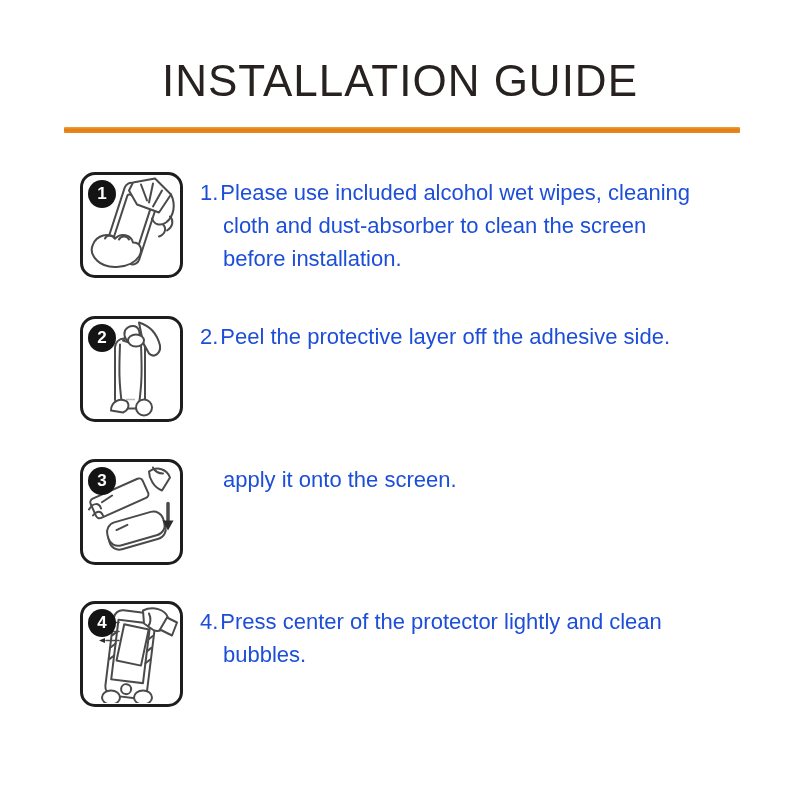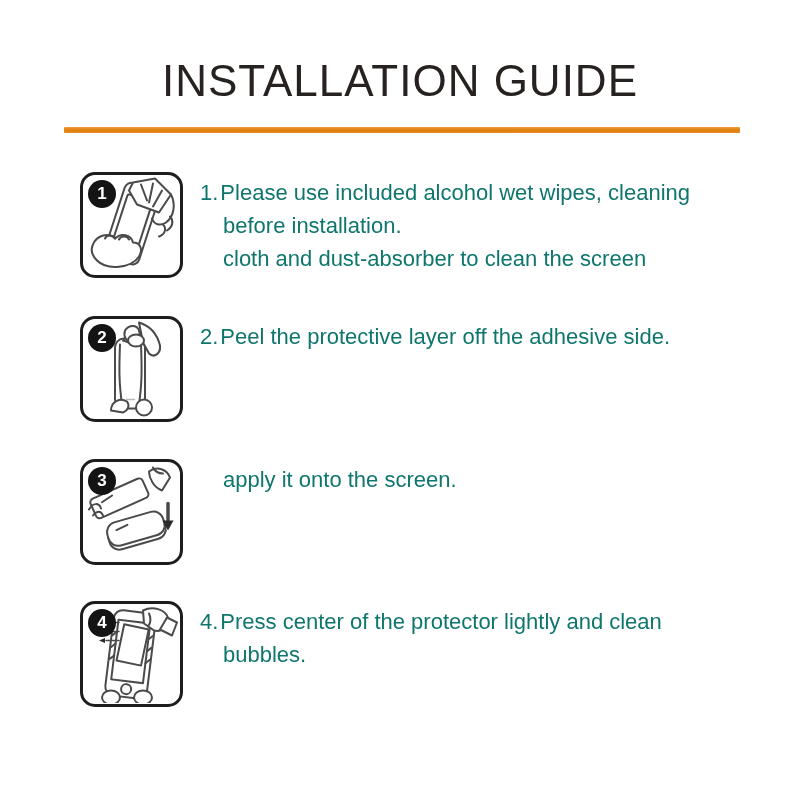--- a/index.html
+++ b/index.html
@@ -62,21 +62,21 @@
     align-items: center;
     justify-content: center;
     z-index: 2;
   }
   .text {
     position: absolute;
     left: 120px;
     top: 4px;
     font-size: 22px;
     line-height: 33px;
-    color: #0f766e;
+    color: #1d4ed8;
   }
   .line { white-space: pre; }
   .line.rest { padding-left: 23px; }
   .line:empty { display: none; }
   .num { margin-right: 2px; }
   .art { stroke: #4a4a4a; stroke-width: 2; fill: none; stroke-linecap: round; stroke-linejoin: round; }
   .artf { stroke: #4a4a4a; stroke-width: 2; fill: #ffffff; stroke-linecap: round; stroke-linejoin: round; }
   .artb { fill: #2a2a2a; stroke: none; }
   .artg { stroke: #b9b9b9; stroke-width: 1.5; fill: none; }
 </style>
@@ -105,22 +105,22 @@
         <path class="art" d="M88,18 C93,28 91,40 83,46 C77,50 71,48 69,42"></path>
         <path class="art" d="M87,40 C91,44 90,50 84,54"></path>
         <path class="art" d="M80,48 C84,52 82,58 76,60"></path>
         <path class="artf" d="M10,68 C14,58 26,56 32,62 C38,56 48,58 50,66 C58,66 60,74 56,80 C48,92 24,94 14,84 C8,78 8,72 10,68 Z"></path>
         <path class="art" d="M22,62 C24,58 30,58 32,62"></path>
         <path class="art" d="M36,63 C38,59 44,59 46,63"></path>
       </svg>
     </div>
     <div class="text">
       <div class="line"><span class="num">1.</span><span>Please use included alcohol wet wipes, cleaning</span></div>
+      <div class="line rest">cloth and dust-absorber to clean the screen</div>
       <div class="line rest">before installation.</div>
-      <div class="line rest">cloth and dust-absorber to clean the screen</div>
     </div>
   </div>
 
   <div class="step step-2">
     <div class="iconbox">
       <div class="badge">2</div>
       <svg viewBox="0 0 96 96">
         <rect class="artf" x="32" y="18" width="30" height="70" rx="9"></rect>
         <path class="art" d="M37,24 C36,50 36,62 39,84"></path>
         <path class="art" d="M58,24 C59,50 59,62 56,84"></path>

